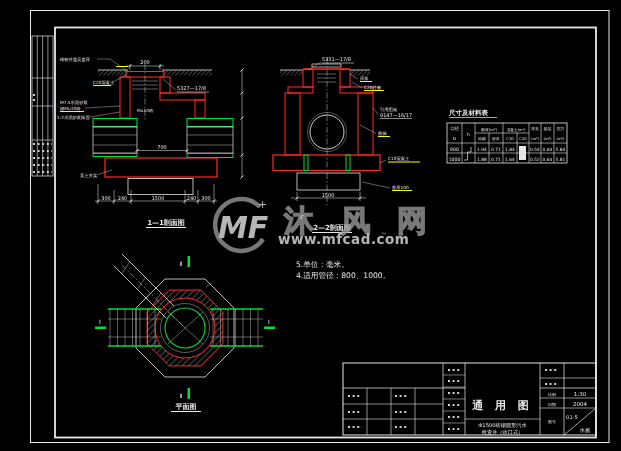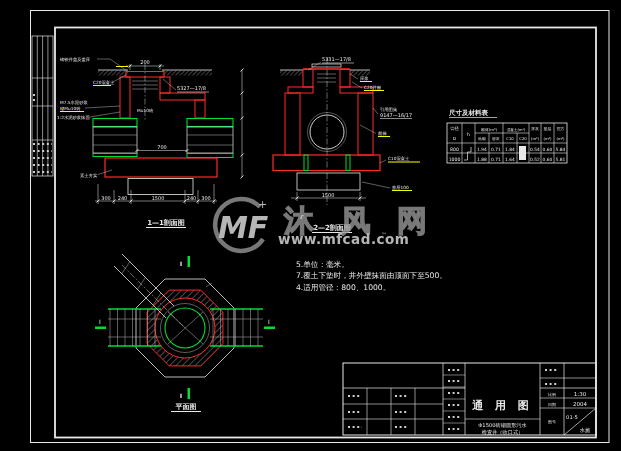--- a/index.html
+++ b/index.html
@@ -383,16 +383,15 @@
     <text x="258" y="208" font-size="11" fill="#9a9a9a">+</text>
     <text x="218" y="238" font-size="30" font-weight="bold" font-style="italic" fill="#9a9a9a">MF</text>
     <text x="284" y="231" font-size="30" font-weight="bold" fill="none" stroke="#9a9a9a" stroke-width="1.3" letter-spacing="8">沐 风 网</text>
     <text x="278" y="243.5" font-size="13.5" font-weight="bold" fill="#9a9a9a" letter-spacing=".5">www.mfcad.com</text>
     <text x="381" y="237" font-size="6" fill="#9a9a9a">™</text>
   </g>
 </svg>
 
 <div id="notes">
   <div>5.单位：毫米。</div>
-  <div>7.覆土下垫时，井外壁抹面由顶面下至500。</div>
   <div>4.适用管径：800、1000。</div>
 </div>
 </div>
 
 </body></html>

